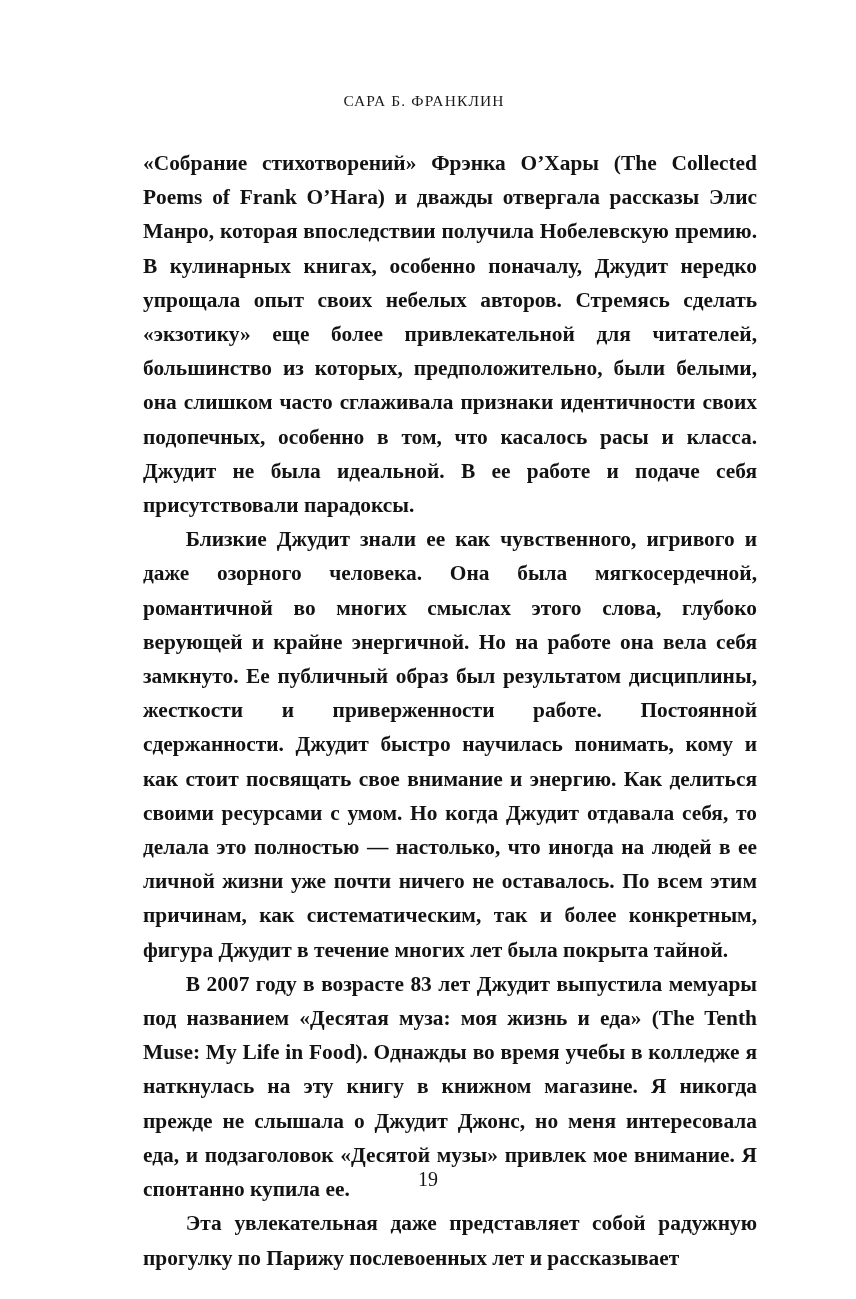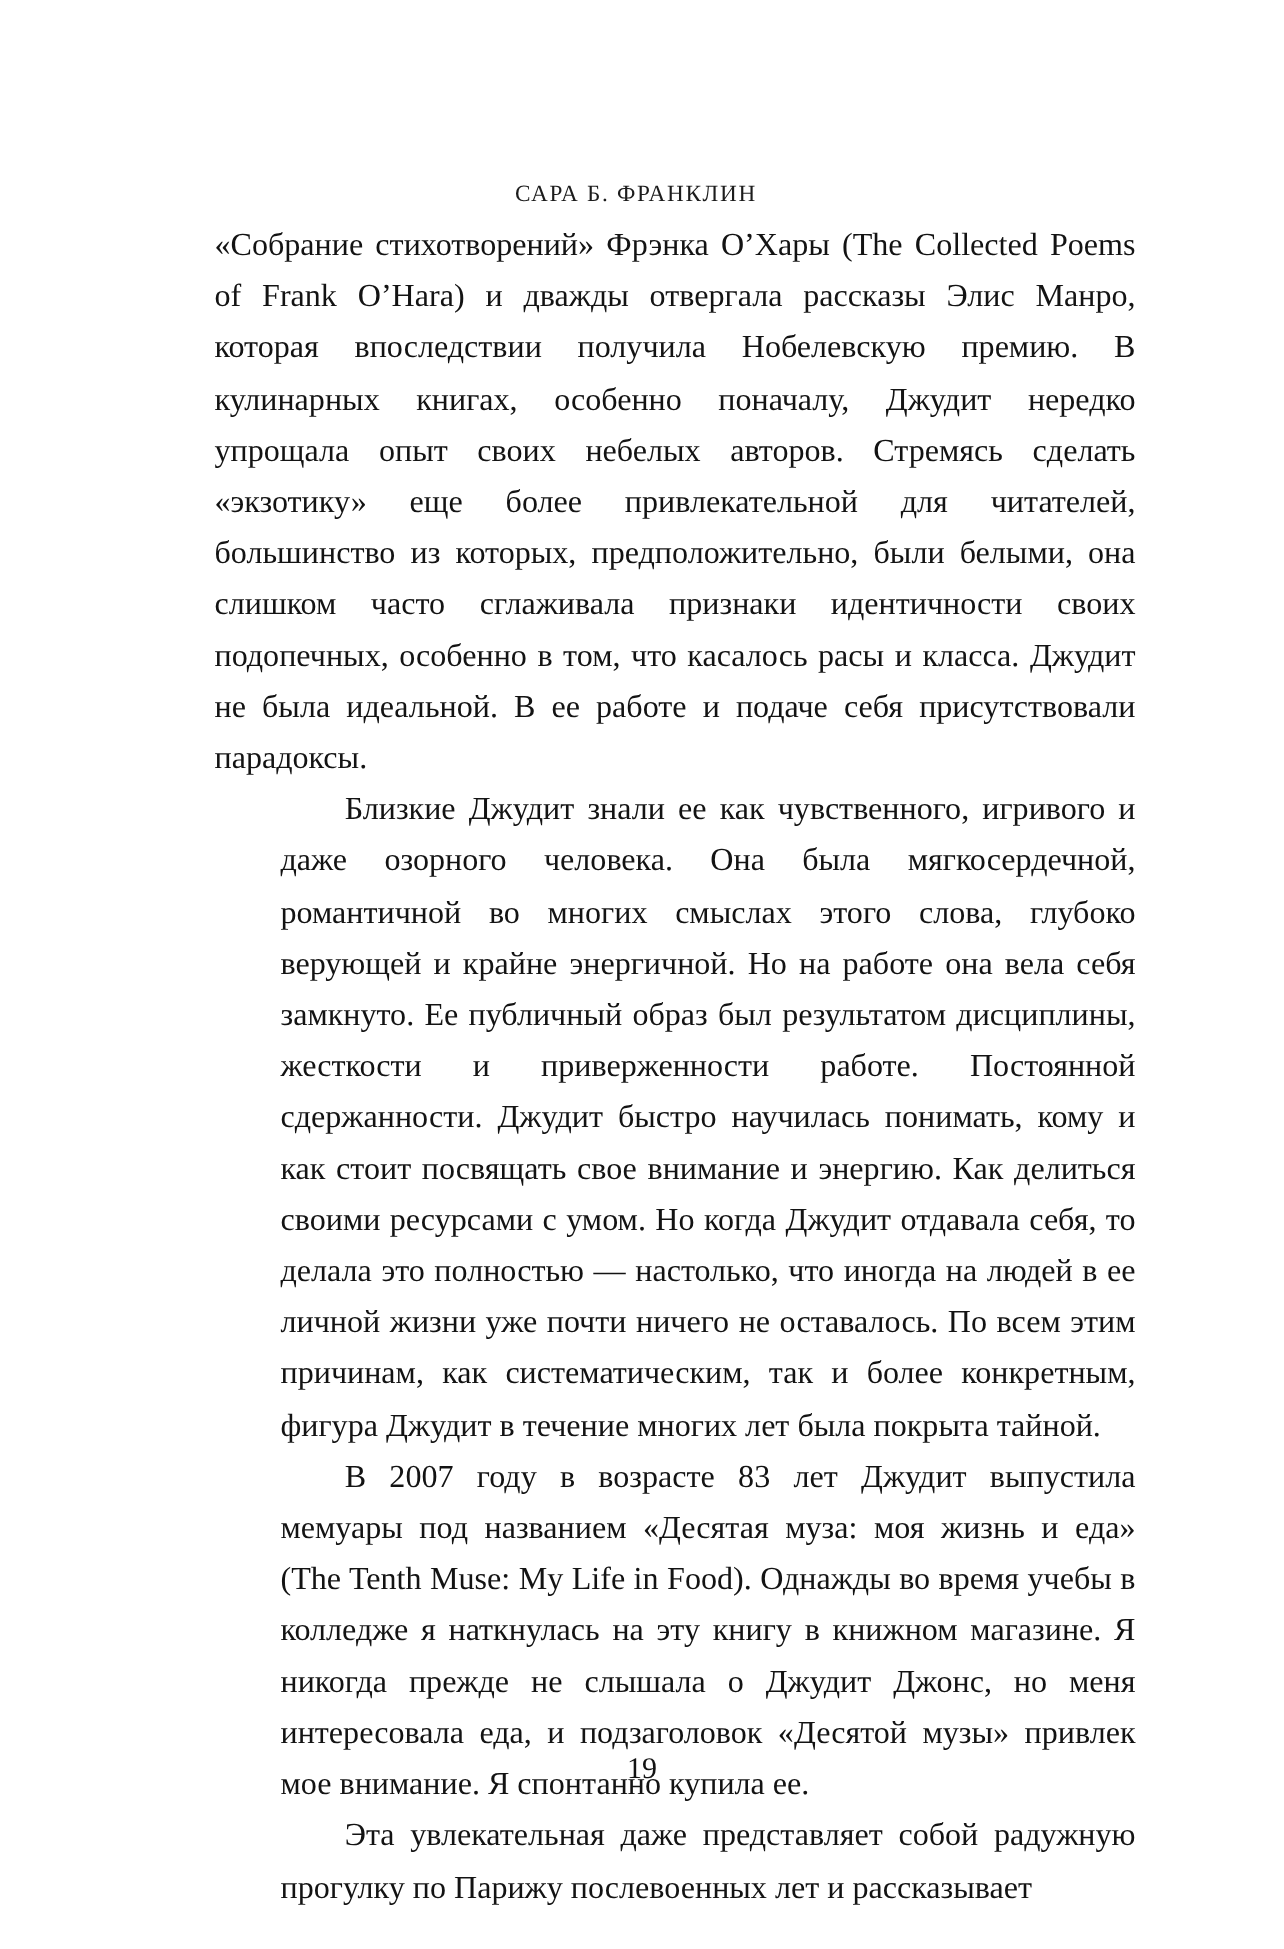--- a/index.html
+++ b/index.html
@@ -25,40 +25,39 @@
     position: absolute;
     top: 92px;
     left: 0;
     width: 848px;
     text-align: center;
     font-size: 15.5px;
     letter-spacing: 1.1px;
     font-variant: small-caps;
     text-transform: uppercase;
     color: #1c1c1c;
-    margin-top: 29px;
   }
   .body-text {
     position: absolute;
     top: 146px;
     left: 143px;
     width: 614px;
     font-size: 21.4px;
     line-height: 34.2px;
     text-align: justify;
     text-justify: inter-word;
     color: #131313;
     hyphens: manual;
+    font-weight: bold;
   }
   .body-text p {
     margin: 0;
   }
   .body-text p.indent {
     text-indent: 2.0em;
-    margin-left: 44px;
   }
   .folio {
     position: absolute;
     top: 1168px;
     left: 0;
     width: 856px;
     text-align: center;
     font-size: 20px;
     color: #131313;
   }

